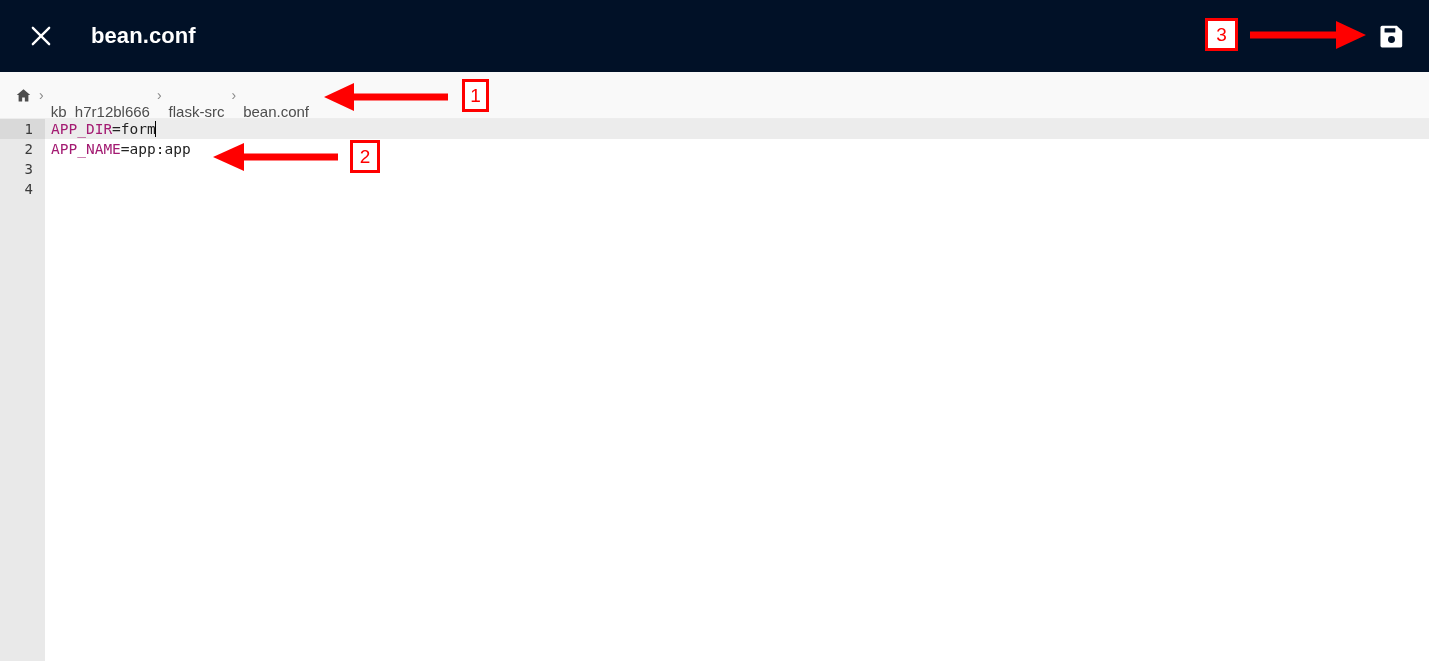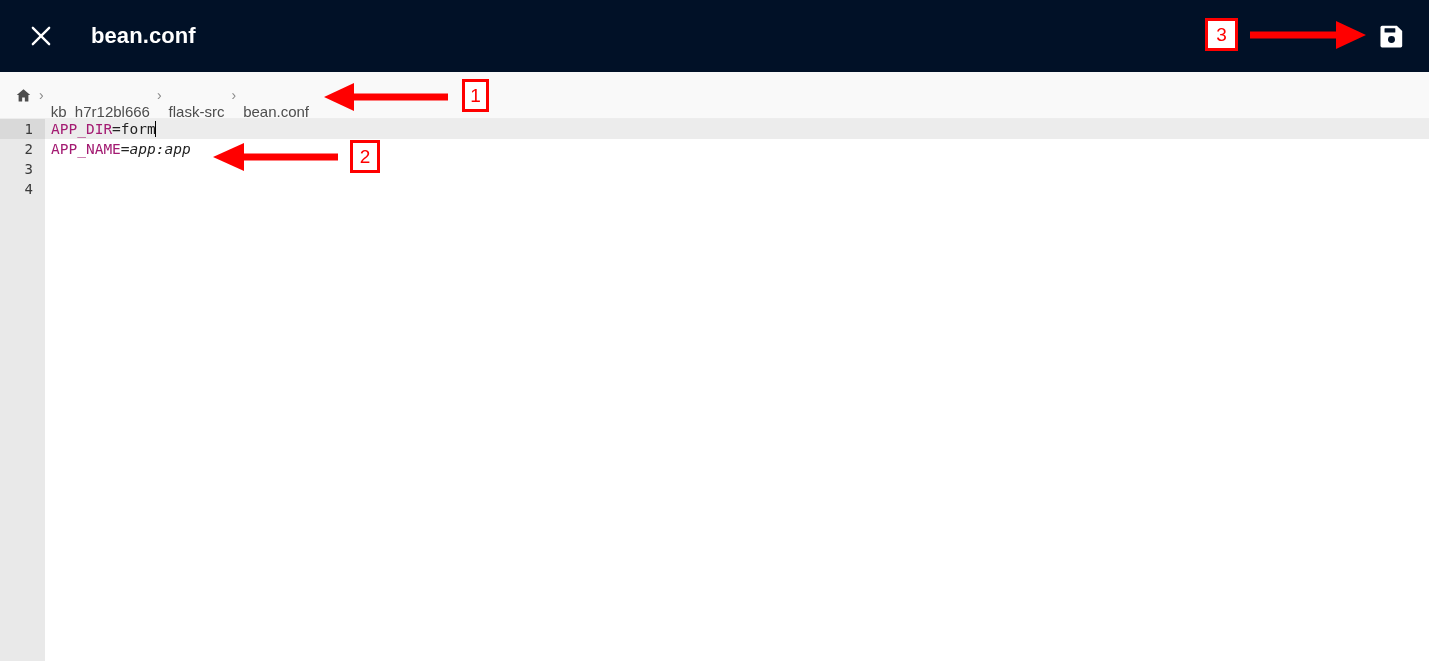--- a/index.html
+++ b/index.html
@@ -132,21 +132,21 @@
     padding-left: 6px;
     position: relative;
   }
   .code-line.active {
     background: #ececec;
     width: 1384px;
   }
   .tok-key { color: #a31b72; }
   .tok-op  { color: #222222; }
   .tok-val { color: #222222; }
-  .tok-val.italic { font-style: italic; color: #222222; }
+  .tok-val.italic { color: #222222; }
   #caret {
     display: inline-block;
     width: 1px;
     height: 16px;
     background: #000000;
     vertical-align: -3px;
     margin-left: -1px;
   }
 
   

